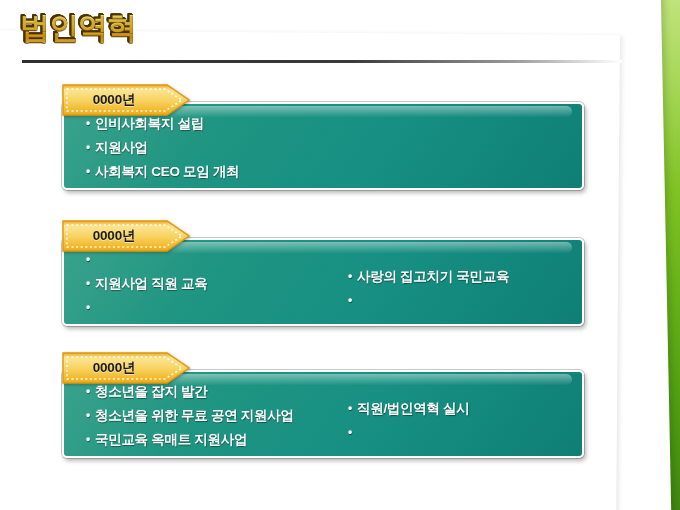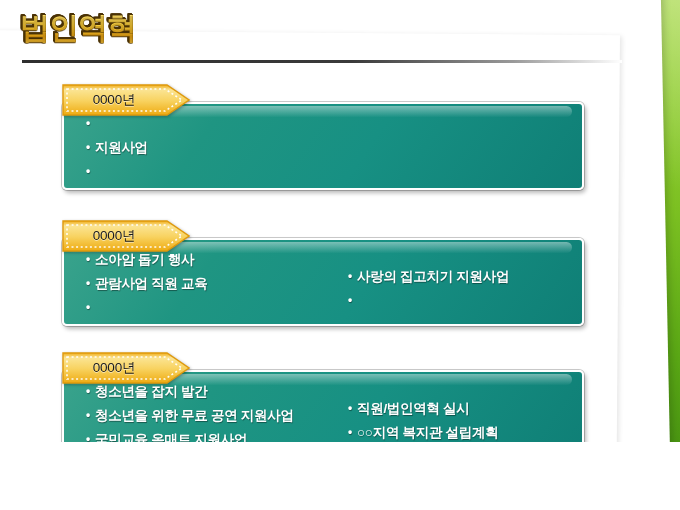--- a/index.html
+++ b/index.html
@@ -4,21 +4,21 @@
 <title>법인역혁</title>
 <style>
   html, body {
     margin: 0;
     padding: 0;
     background: #ffffff;
   }
   .slide {
     position: relative;
     width: 680px;
-    height: 442px;
+    height: 510px;
     overflow: hidden;
     background: #fde047;
     font-family: "Liberation Sans", "DejaVu Sans", sans-serif;
   }
 
   
   .bg-green {
     position: absolute;
     top: 0;
     right: 0;
@@ -176,21 +176,21 @@
   .year-label {
     position: absolute;
     left: 0;
     top: 0;
     width: 104px;
     height: 32px;
     display: flex;
     align-items: center;
     justify-content: center;
     font-size: 13.5px;
-    font-weight: normal;
+    font-weight: bold;
     letter-spacing: -0.2px;
     color: #1b1b1b;
     text-shadow: 0 1px 0 rgba(255,255,255,0.55);
     pointer-events: none;
   }
 </style>
 </head>
 <body>
 
 <div class="slide">
@@ -204,27 +204,29 @@
 
     <div class="page-title">법인역혁</div>
     <div class="title-rule"></div>
 
     <div class="section sec-1">
       <div class="panel panel-1">
         <div class="cols">
           <div class="col col-left">
             <div class="bullet">
               <span class="dot">•</span>
+              <span>인비사회복지 설립</span>
             </div>
             <div class="bullet">
               <span class="dot">•</span>
               <span>지원사업</span>
             </div>
             <div class="bullet">
               <span class="dot">•</span>
+              <span>사회복지 CEO 모임 개최</span>
             </div>
           </div>
           <div class="col col-right"></div>
         </div>
       </div>
       <div class="year-tag">
         <svg width="128" height="32" viewBox="0 0 128 32">
           <defs>
             <linearGradient id="g1" x1="0" y1="0" x2="0" y2="1">
               <stop offset="0%" stop-color="#f0ad1b"></stop>
@@ -239,34 +241,33 @@
         <div class="year-label">0000년</div>
       </div>
     </div>
 
     <div class="section sec-2">
       <div class="panel panel-2">
         <div class="cols">
           <div class="col col-left">
             <div class="bullet">
               <span class="dot">•</span>
-              <span>소아암 돕기 행사</span>
-            </div>
-            <div class="bullet">
-              <span class="dot">•</span>
-              <span>관람사업 직원 교육</span>
+            </div>
+            <div class="bullet">
+              <span class="dot">•</span>
+              <span>지원사업 직원 교육</span>
             </div>
             <div class="bullet">
               <span class="dot">•</span>
             </div>
           </div>
           <div class="col col-right">
             <div class="bullet">
               <span class="dot">•</span>
-              <span>사랑의 집고치기 지원사업</span>
+              <span>사랑의 집고치기 국민교육</span>
             </div>
             <div class="bullet">
               <span class="dot">•</span>
             </div>
           </div>
         </div>
       </div>
       <div class="year-tag">
         <svg width="128" height="32" viewBox="0 0 128 32">
           <defs>
@@ -301,21 +302,20 @@
               <span>국민교육 옥매트 지원사업</span>
             </div>
           </div>
           <div class="col col-right">
             <div class="bullet">
               <span class="dot">•</span>
               <span>직원/법인역혁 실시</span>
             </div>
             <div class="bullet">
               <span class="dot">•</span>
-              <span>○○지역 복지관 설립계획</span>
             </div>
           </div>
         </div>
       </div>
       <div class="year-tag">
         <svg width="128" height="32" viewBox="0 0 128 32">
           <defs>
             <linearGradient id="g3" x1="0" y1="0" x2="0" y2="1">
               <stop offset="0%" stop-color="#f0ad1b"></stop>
               <stop offset="16%" stop-color="#fbe493"></stop>

